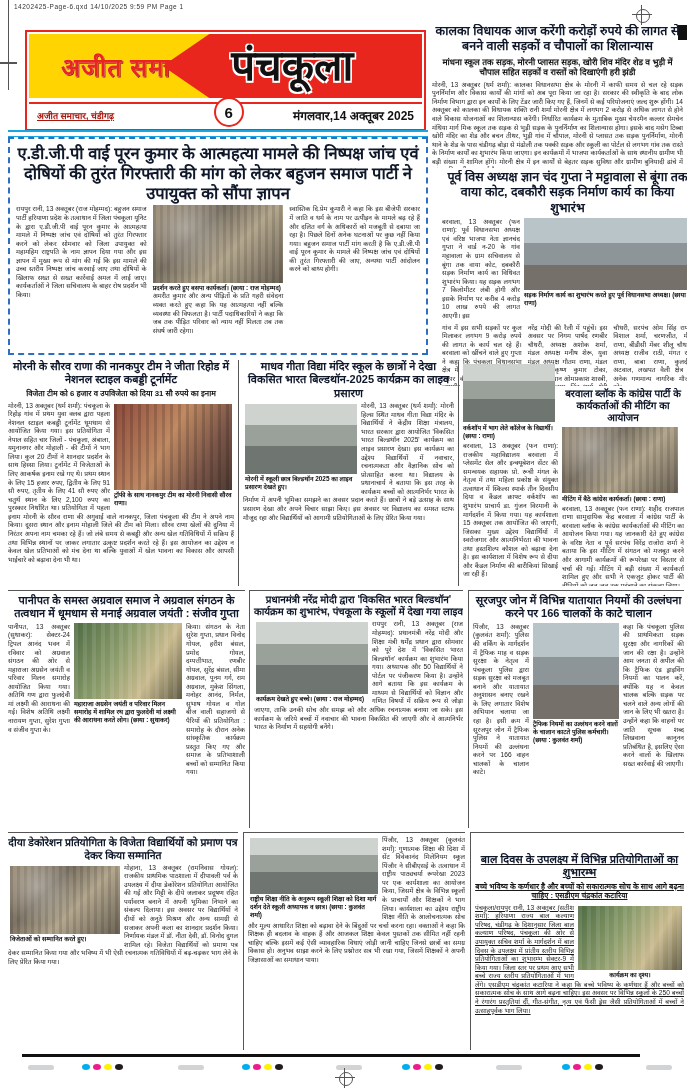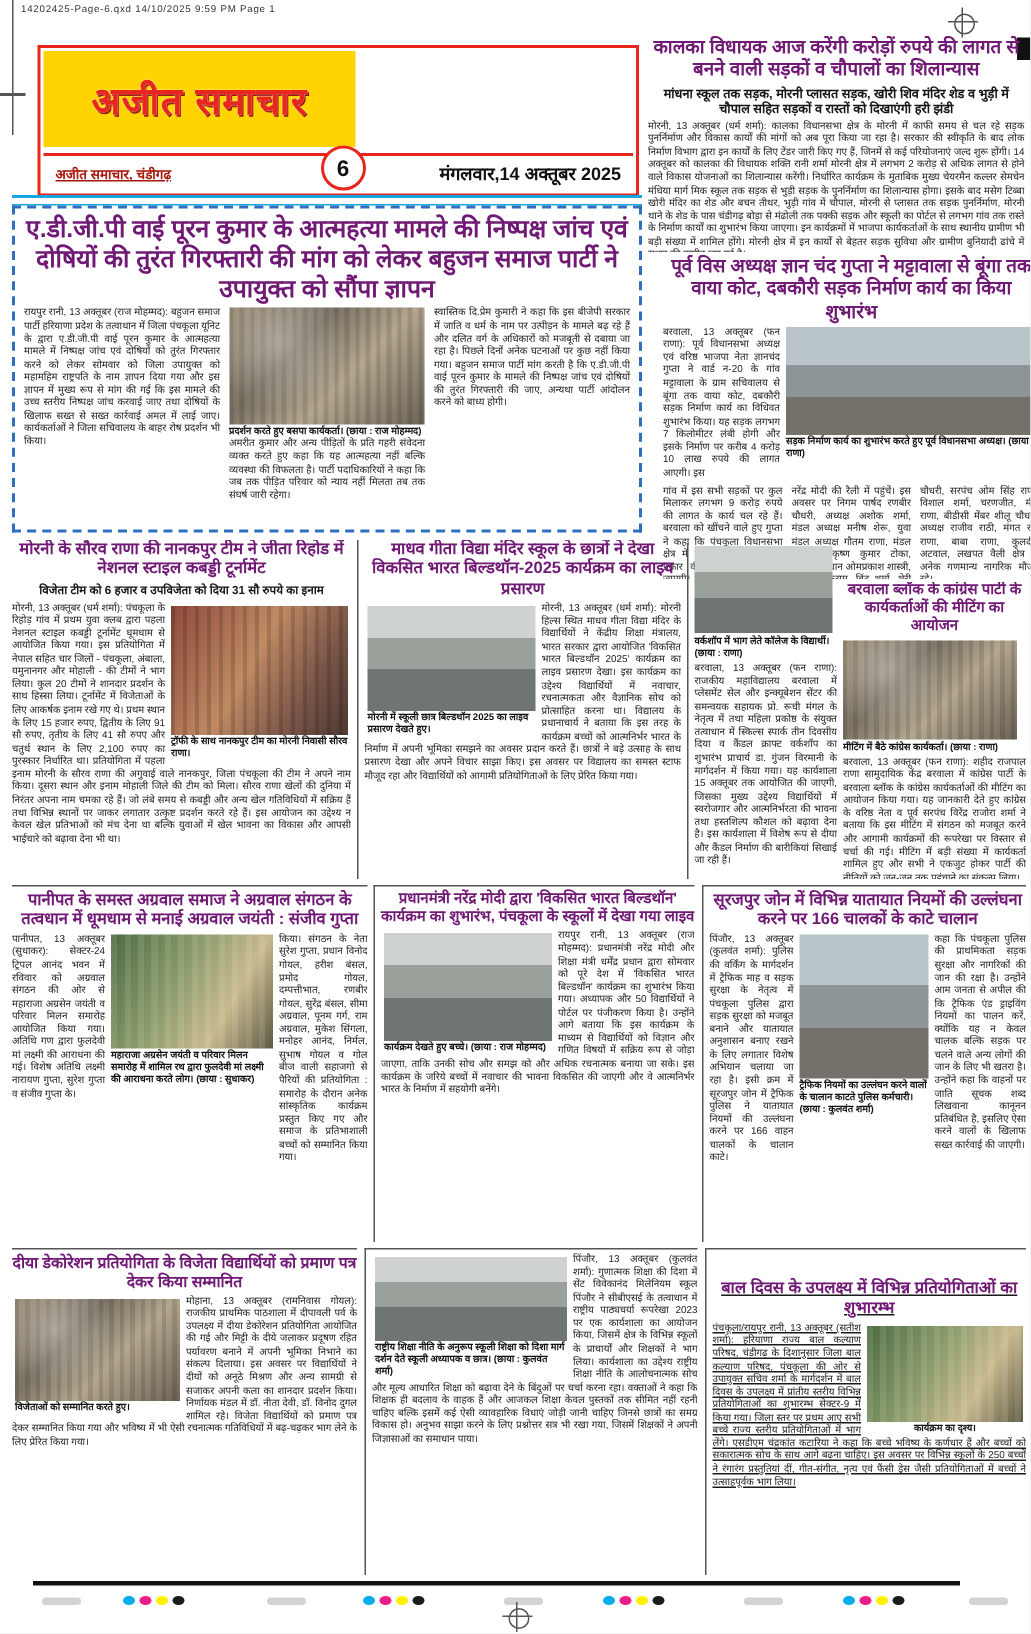--- a/index.html
+++ b/index.html
@@ -32,21 +32,21 @@
   #mast-bottom{position:absolute;left:2px;right:2px;bottom:2px;height:25px;border-top:2px solid #e8261d;
      display:flex;align-items:center;justify-content:space-between;padding:0 8px;box-sizing:border-box;}
   #edition-line{font-size:9px;font-weight:bold;color:#a8170d;text-decoration:underline;}
   #page-circle{position:absolute;left:47%;top:-7px;width:26px;height:26px;border:2px solid #e8261d;border-radius:50%;
      background:#fff;display:flex;align-items:center;justify-content:center;font-size:15px;font-weight:bold;color:#111;}
   #date-line{font-size:12px;font-weight:bold;color:#111;}
   .blue-rule{position:absolute;left:8px;top:130px;width:420px;height:4px;
      border-top:2px solid #18a7e0;border-bottom:1px solid #18a7e0;}
   
   .art{position:absolute;overflow:hidden;box-sizing:border-box;}
-  .hl{margin:0 0 2px 0;text-align:center;font-weight:bold;color:#701a75;line-height:1.22;}
+  .hl{margin:0 0 2px 0;text-align:center;font-weight:bold;color:#0f172a;line-height:1.22;}
   .hl-xl{font-size:16.5px;}
   .hl-l{font-size:12.5px;}
   .hl-m{font-size:11px;}
   .hl-s{font-size:9px;}
   .subhl{text-align:center;font-weight:bold;font-size:8.5px;line-height:1.25;margin:1px 0 3px 0;color:#161616;}
   .bt{margin:0;font-size:6.6px;line-height:1.3;text-align:justify;color:#222;}
   .bt::first-letter{}
   .cols3{column-count:3;column-gap:6px;}
   .photo{background:
      radial-gradient(circle at 25% 30%, rgba(255,255,255,.35), transparent 40%),
@@ -83,20 +83,23 @@
       <div class="h"></div>
       <div class="v"></div>
   </div>
   <div class="black-tab"></div>
 
   <div id="masthead">
     <div id="mast-top">
       <div id="mast-yellow">
         <span id="paper-name">अजीत समाचार</span>
       </div>
+      <div id="mast-red">
+        <span id="edition-name">पंचकूला</span>
+      </div>
     </div>
     <div id="mast-bottom">
       <span id="edition-line">अजीत समाचार, चंडीगढ़</span>
       <span id="page-circle">6</span>
       <span id="date-line">मंगलवार,14 अक्तूबर 2025</span>
     </div>
   </div>
   <div class="blue-rule"></div>
 
   <section class="art" id="main-box" style="left:8px;top:137px;width:420px;height:218px;">
@@ -217,20 +220,21 @@
       <div class="photo-box fl" style="width:128px;">
         <div class="photo p-room" style="width:128px;height:56px;"></div>
         <div class="cap">राष्ट्रीय शिक्षा नीति के अनुरूप स्कूली शिक्षा को दिशा मार्ग दर्शन देते स्कूली अध्यापक व छात्र। (छाया : कुलवंत शर्मा)</div>
       </div>
       <p class="bt">पिंजौर, 13 अक्तूबर (कुलवंत शर्मा): गुणात्मक शिक्षा की दिशा में सेंट विवेकानंद मिलेनियम स्कूल पिंजौर ने सीबीएसई के तत्वाधान में राष्ट्रीय पाठ्यचर्या रूपरेखा 2023 पर एक कार्यशाला का आयोजन किया, जिसमें क्षेत्र के विभिन्न स्कूलों के प्राचार्यों और शिक्षकों ने भाग लिया। कार्यशाला का उद्देश्य राष्ट्रीय शिक्षा नीति के आलोचनात्मक सोच और मूल्य आधारित शिक्षा को बढ़ावा देने के बिंदुओं पर चर्चा करना रहा। वक्ताओं ने कहा कि शिक्षक ही बदलाव के वाहक हैं और आजकल शिक्षा केवल पुस्तकों तक सीमित नहीं रहनी चाहिए बल्कि इसमें कई ऐसी व्यावहारिक विधाएं जोड़ी जानी चाहिए जिनसे छात्रों का समग्र विकास हो। अनुभव साझा करने के लिए प्रश्नोत्तर सत्र भी रखा गया, जिसमें शिक्षकों ने अपनी जिज्ञासाओं का समाधान पाया।</p>
     </div>
   </section>
 
   <section class="art" style="left:470px;top:832px;width:214px;height:218px;border-left:1px solid #555;border-top:1px solid #555;padding:20px 0 0 4px;text-decoration:underline;">
     <h3 class="hl hl-m">बाल दिवस के उपलक्ष्य में विभिन्न प्रतियोगिताओं का शुभारम्भ</h3>
+    <div class="subhl" style="font-size:7.6px;">बच्चे भविष्य के कर्णधार है और बच्चों को सकारात्मक सोच के साथ आगे बढ़ना चाहिए : एसडीएम चंद्रकांत कटारिया</div>
     <div>
       <div class="photo-box fr" style="width:104px;">
         <div class="photo p-green" style="width:104px;height:64px;"></div>
         <div class="cap" style="text-align:center;">कार्यक्रम का दृश्य।</div>
       </div>
       <p class="bt">पंचकूला/रायपुर रानी, 13 अक्तूबर (सतीश शर्मा): हरियाणा राज्य बाल कल्याण परिषद, चंडीगढ़ के दिशानुसार जिला बाल कल्याण परिषद, पंचकूला की ओर से उपायुक्त सचिव शर्मा के मार्गदर्शन में बाल दिवस के उपलक्ष्य में प्रांतीय स्तरीय विभिन्न प्रतियोगिताओं का शुभारम्भ सेक्टर-9 में किया गया। जिला स्तर पर प्रथम आए सभी बच्चे राज्य स्तरीय प्रतियोगिताओं में भाग लेंगे। एसडीएम चंद्रकांत कटारिया ने कहा कि बच्चे भविष्य के कर्णधार हैं और बच्चों को सकारात्मक सोच के साथ आगे बढ़ना चाहिए। इस अवसर पर विभिन्न स्कूलों के 250 बच्चों ने रंगारंग प्रस्तुतियां दीं, गीत-संगीत, नृत्य एवं फैंसी ड्रेस जैसी प्रतियोगिताओं में बच्चों ने उत्साहपूर्वक भाग लिया।</p>
     </div>
   </section>
 
   <div class="bottom-rule"></div>

